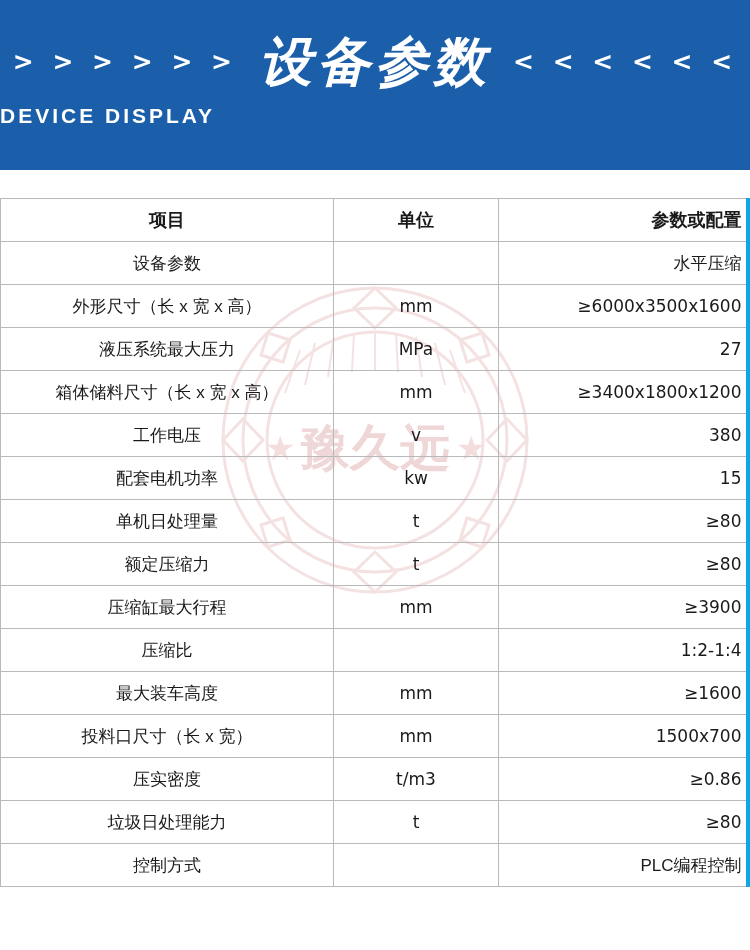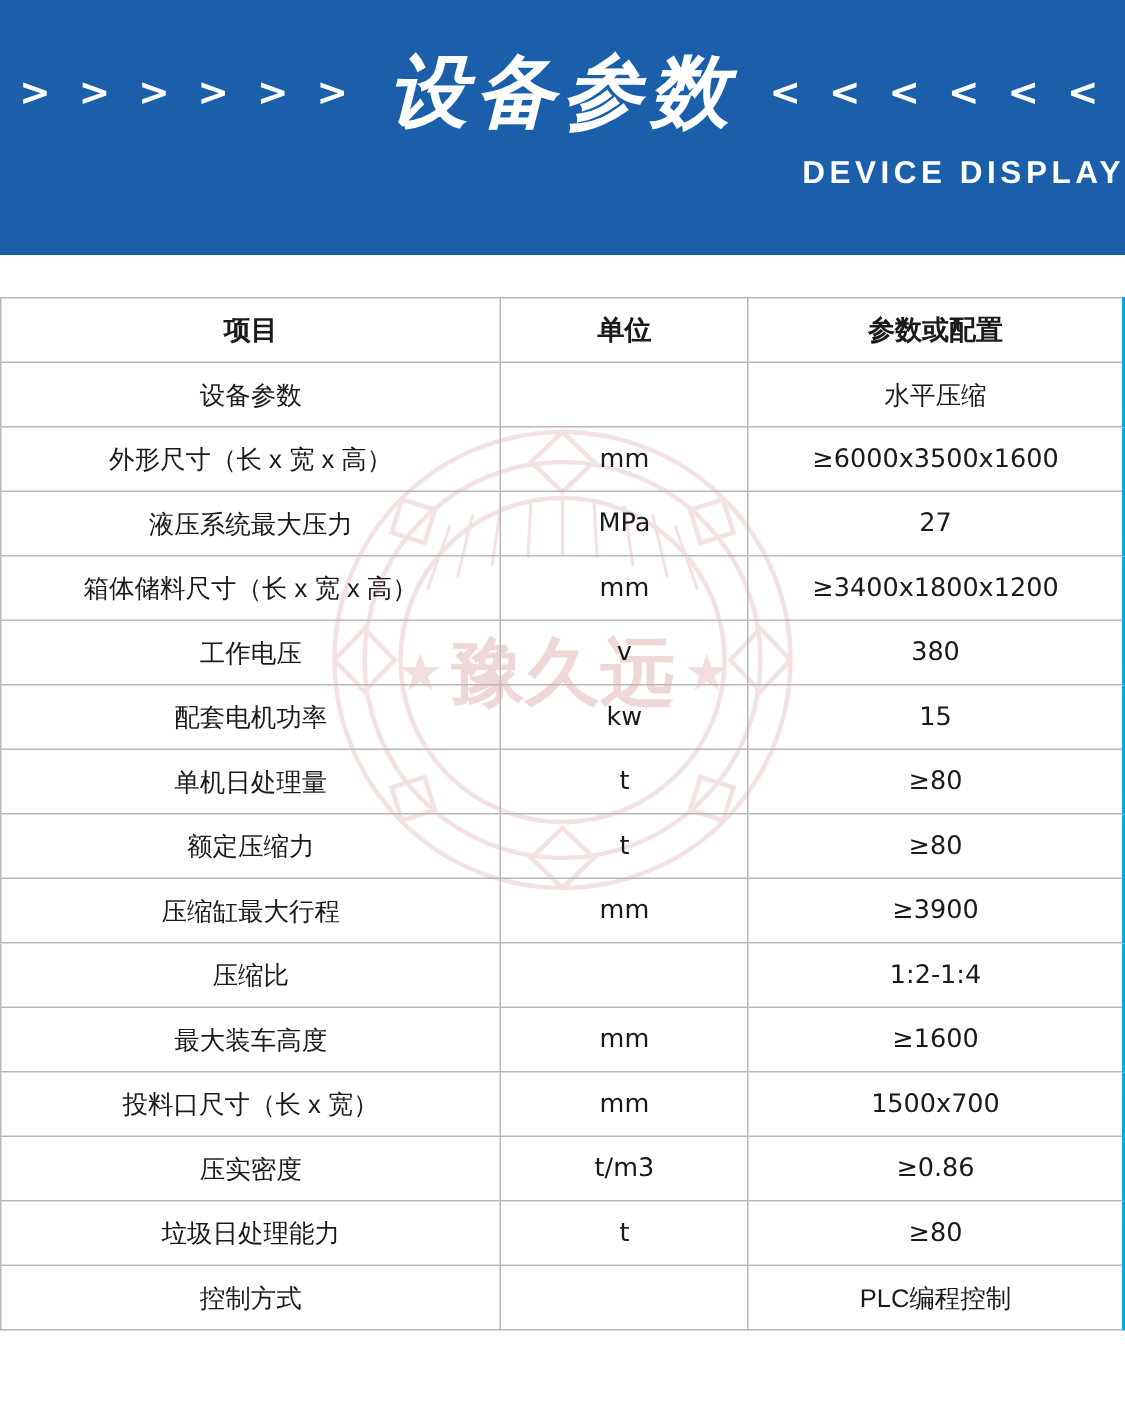--- a/index.html
+++ b/index.html
@@ -50,21 +50,21 @@
   .arrows.right { margin-left: 22px; }
   .banner-title {
     font-size: 53px;
     font-weight: bold;
     letter-spacing: 5px;
     line-height: 1;
     white-space: nowrap;
     font-style: italic;
   }
   .banner-sub {
-    text-align: right;
+    text-align: left;
     font-size: 21px;
     letter-spacing: 3px;
     font-weight: bold;
     margin-top: -4px;
   }
 
   
   .table-wrap {
     position: relative;
     width: 750px;
@@ -115,21 +115,21 @@
   td.num {
     font-family: "DejaVu Sans", sans-serif;
     font-size: 16px;
   }
   td.unit {
     font-family: "DejaVu Sans", sans-serif;
     font-size: 15px;
   }
   
   table.spec tr td:first-child { border-left: 1px solid #b9b9b9; }
-  table.spec tr td:last-child { border-right: 2px solid #0ea5e9; }
+  table.spec tr td:last-child { border-right: 6px solid #0ea5e9; text-align: right; }
 </style>
 </head>
 <body>
 
 <div class="page">
 
   <div class="banner">
     <div class="banner-row">
       <span class="arrows left">&gt; &gt; &gt; &gt; &gt; &gt; &gt; &gt;</span>
       <span class="banner-title">设备参数</span>

